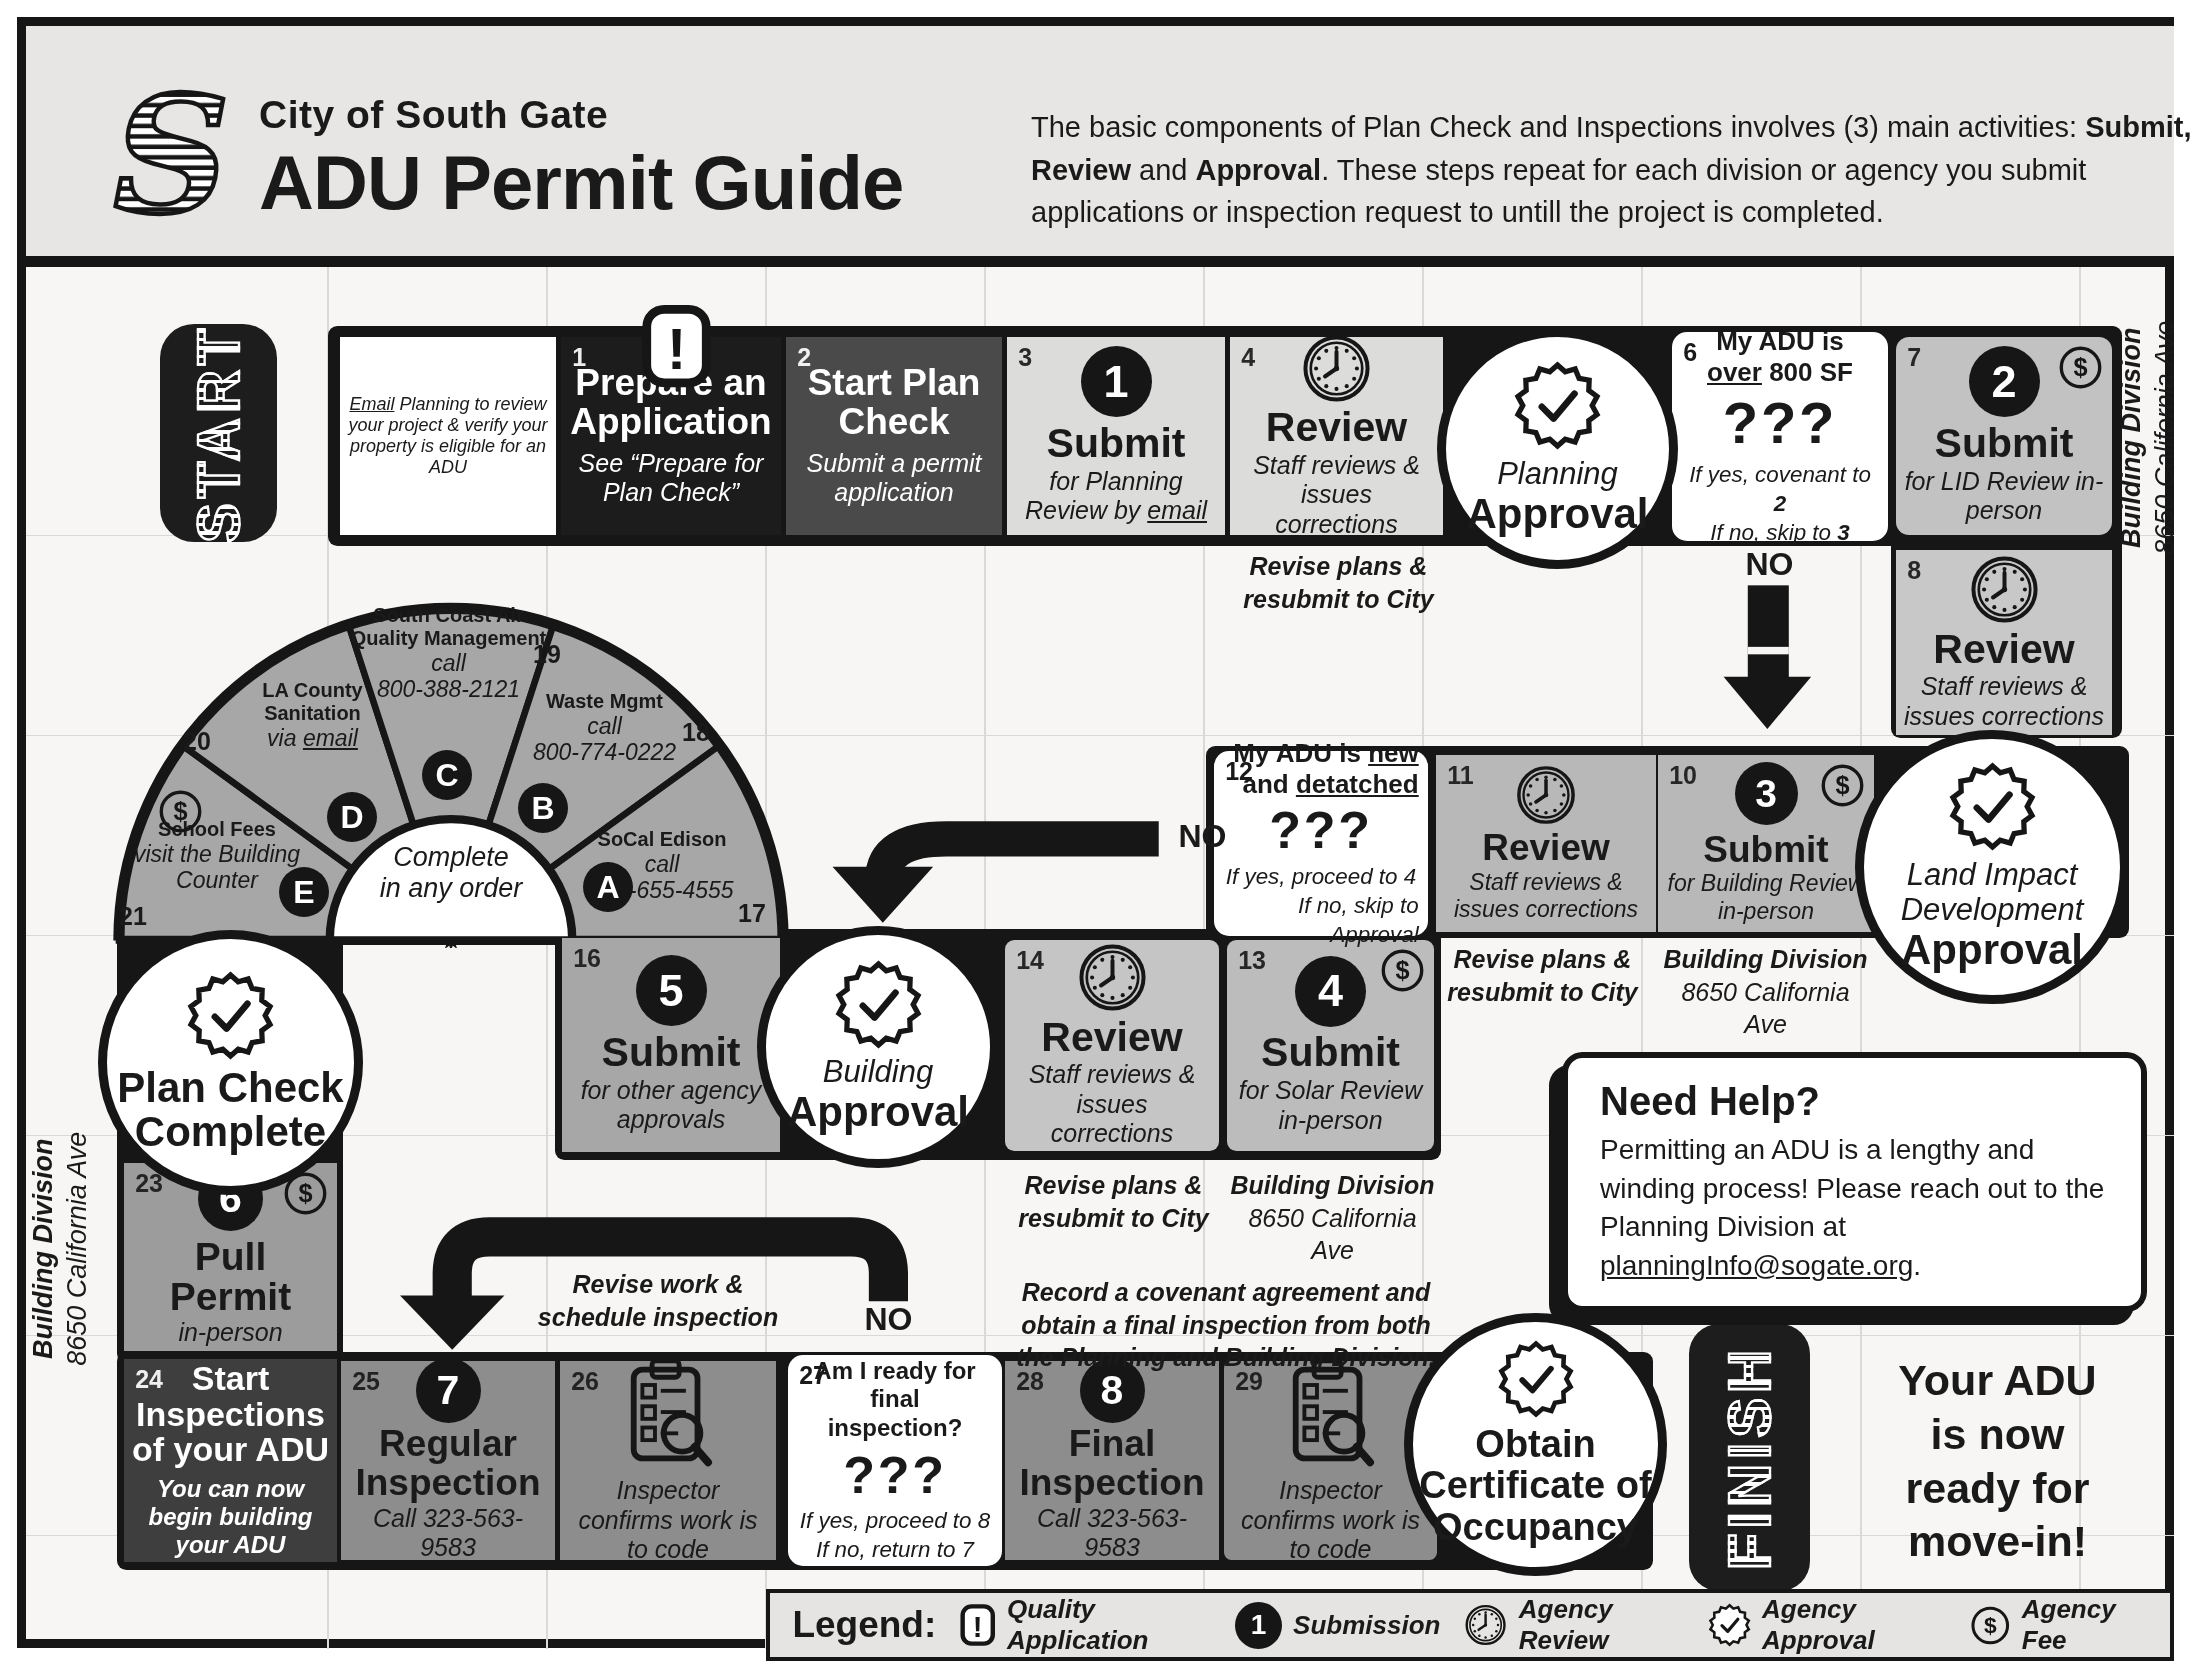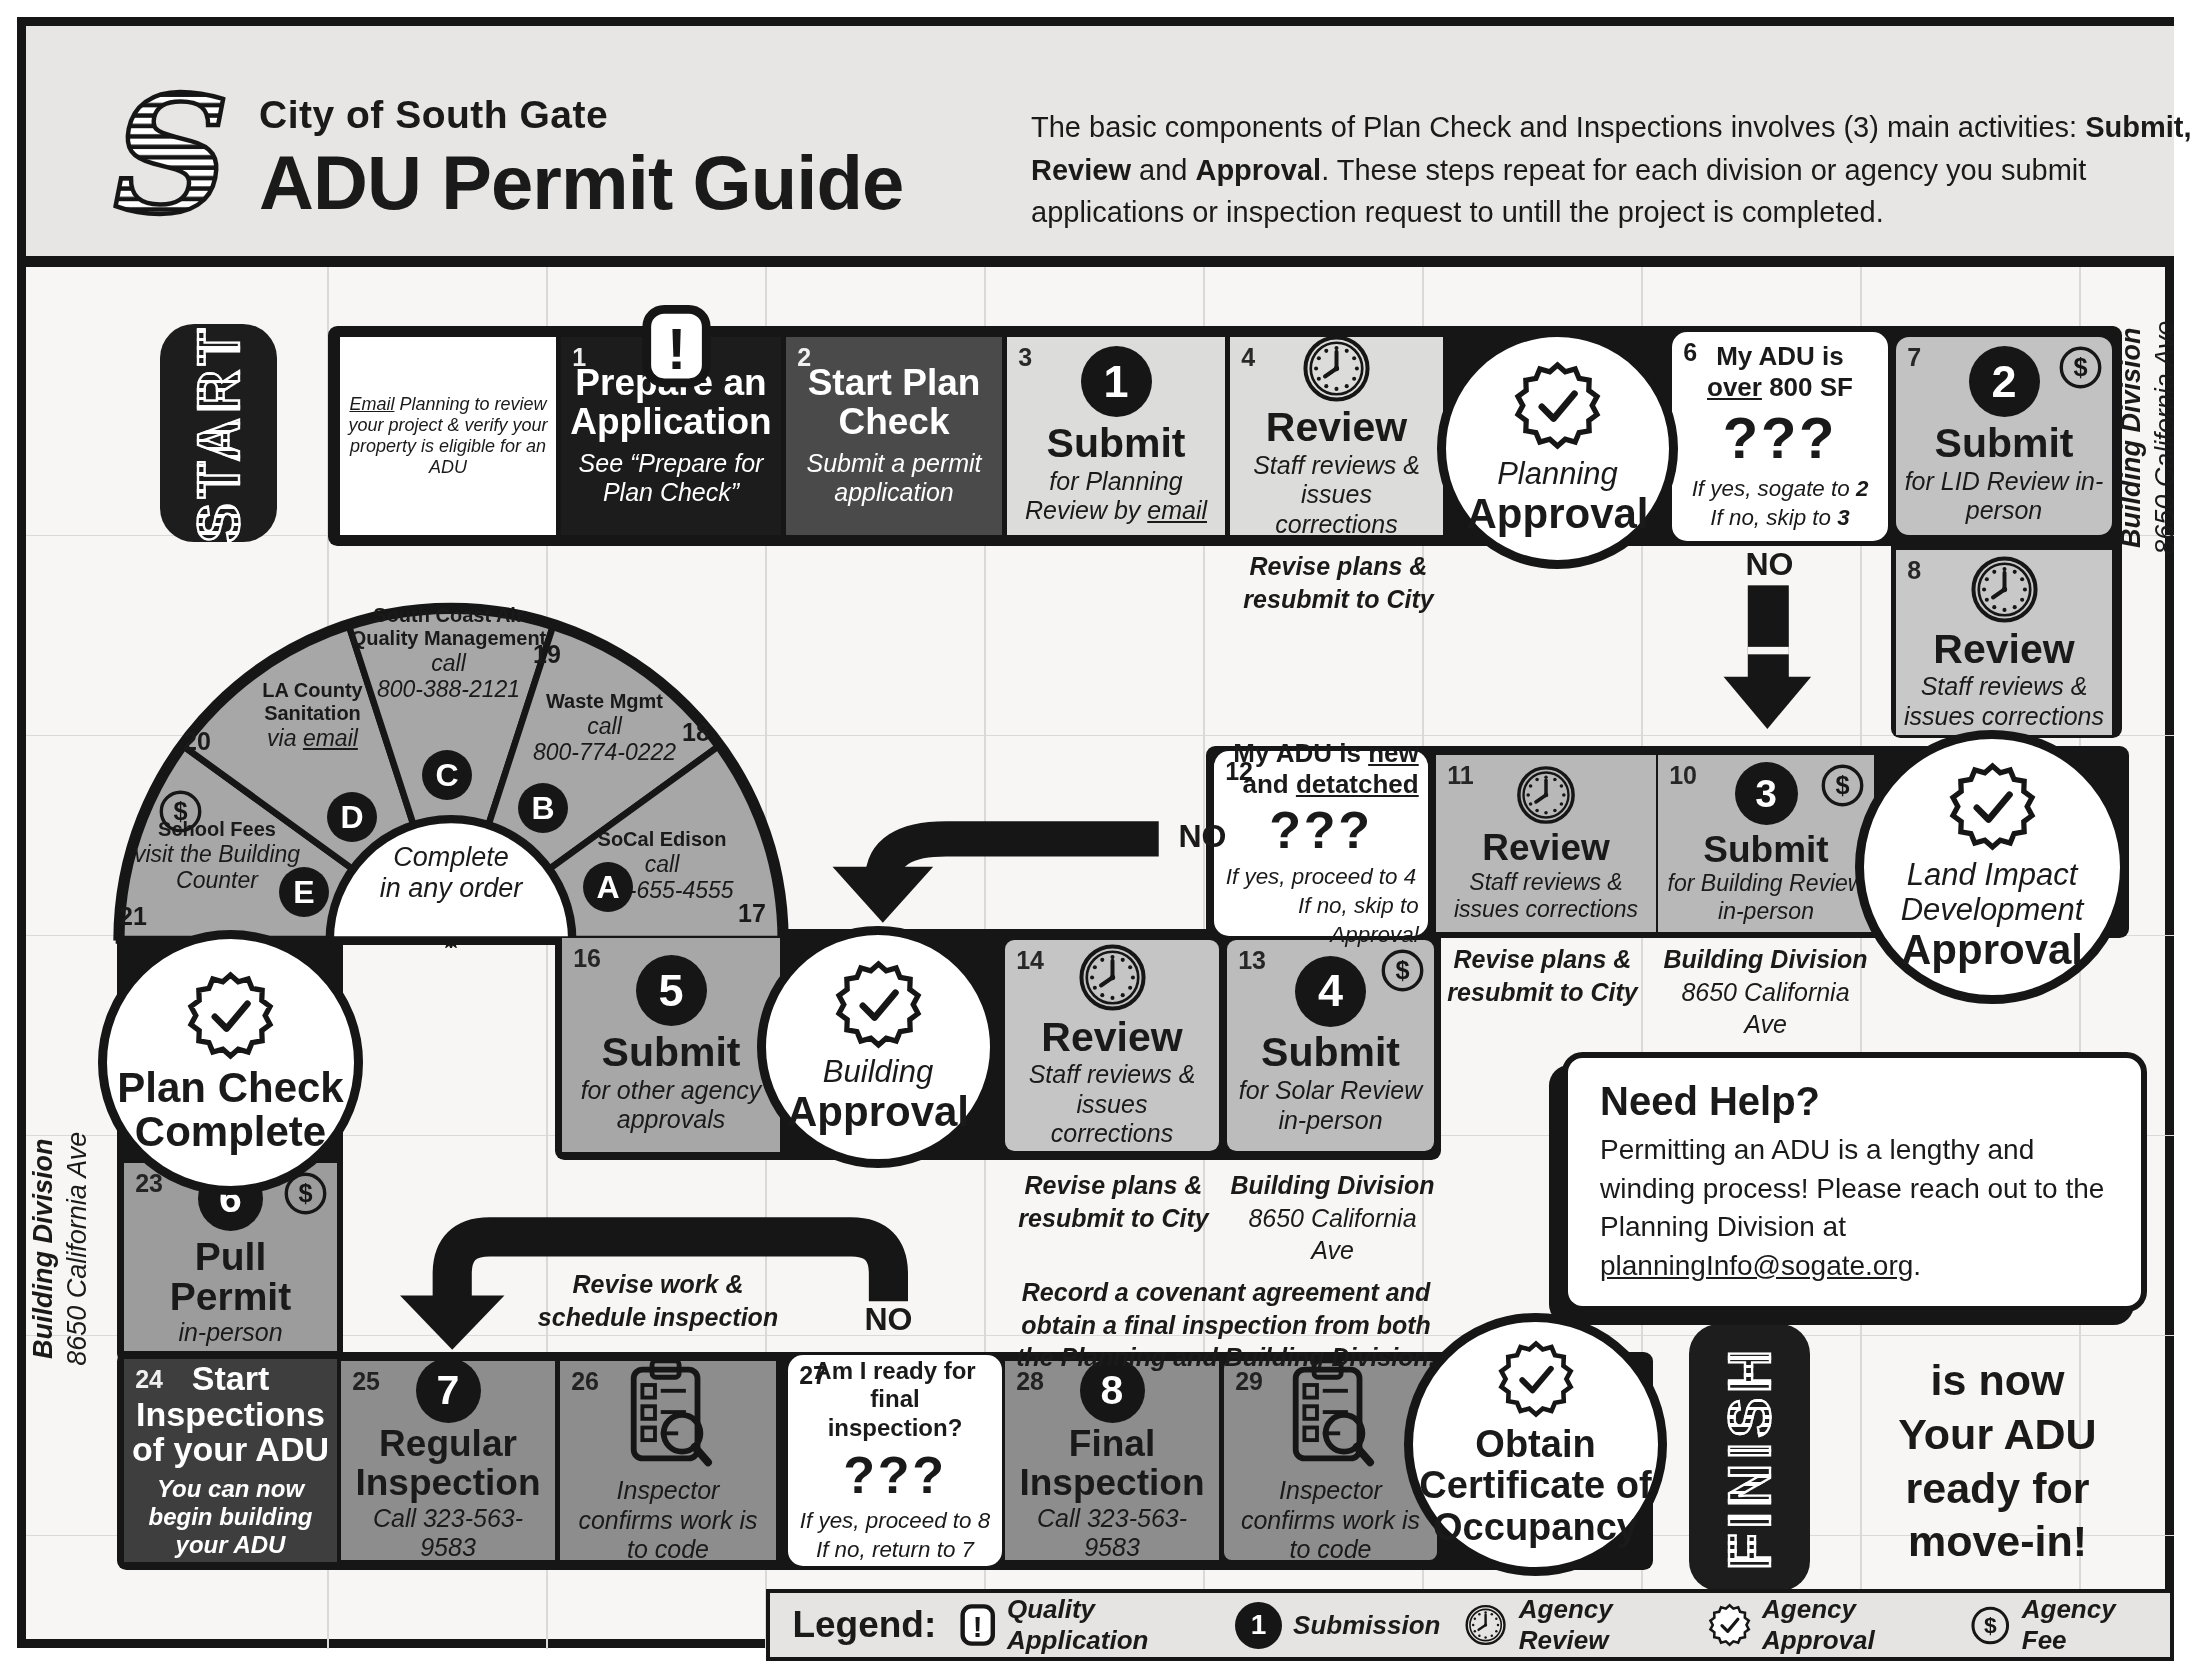--- a/index.html
+++ b/index.html
@@ -224,21 +224,21 @@
       </svg>
     </span>
   <div class="t">Review</div>
   <div class="sub tt">Staff reviews &amp; issues corrections</div>
 </div>
 <div class="qcard" style="left:1672px;top:332px;width:216px;height:209px;">
   <span class="num">6</span>
   <div class="qh">My ADU is</div>
   <div class="qh"><span class="u">over</span><span> 800 SF</span></div>
   <div class="qq">???</div>
-  <div class="cond"><span>If yes, sogate to </span><b>2</b></div>
+  <div class="cond"><span>If yes, covenant to </span><b>2</b></div>
   <div class="cond"><span>If no, skip to </span><b>3</b></div>
 </div>
 <div class="cell" style="left:1896px;top:337px;width:216px;height:198px;background:#c2c2c2;border-radius:13px;">
   <span class="num">7</span>
   <span class="fee ic">
       <svg viewBox="0 0 48 48">
         <circle cx="24" cy="24" r="20.5" fill="none" stroke="#161616" stroke-width="3.6"></circle>
         <text x="24" y="33" text-anchor="middle" font-size="27" font-weight="bold" font-family="Liberation Sans, sans-serif" fill="#161616">$</text>
       </svg>
     </span>
@@ -530,22 +530,22 @@
 
 <div class="needhelp">
   <h2>Need Help?</h2>
   <p><span>Permitting an ADU is a lengthy and winding process! Please reach out to the Planning Division at </span><span class="u">planningInfo@sogate.org</span><span>.</span></p>
 </div>
 
 <div class="terminal" style="left:1689px;top:1324px;width:121px;height:267px;border-radius:30px;">
   <span>FINISH</span>
 </div>
 <div class="finish-note">
-  <div>is now</div>
-    <div>Your ADU</div>
+  <div>Your ADU</div>
+    <div>is now</div>
     <div>ready for</div>
     <div>move-in!</div>
 </div>
 
 <svg class="arrows" viewBox="0 0 2360 1796" width="2200" height="1674">
 
   <rect x="1875" y="628" width="44" height="100" fill="#161616"></rect>
   <rect x="1875" y="694" width="44" height="8" fill="#f7f6f4"></rect>
   <polygon points="1849,726 1943,726 1896,782" fill="#161616"></polygon>
 

